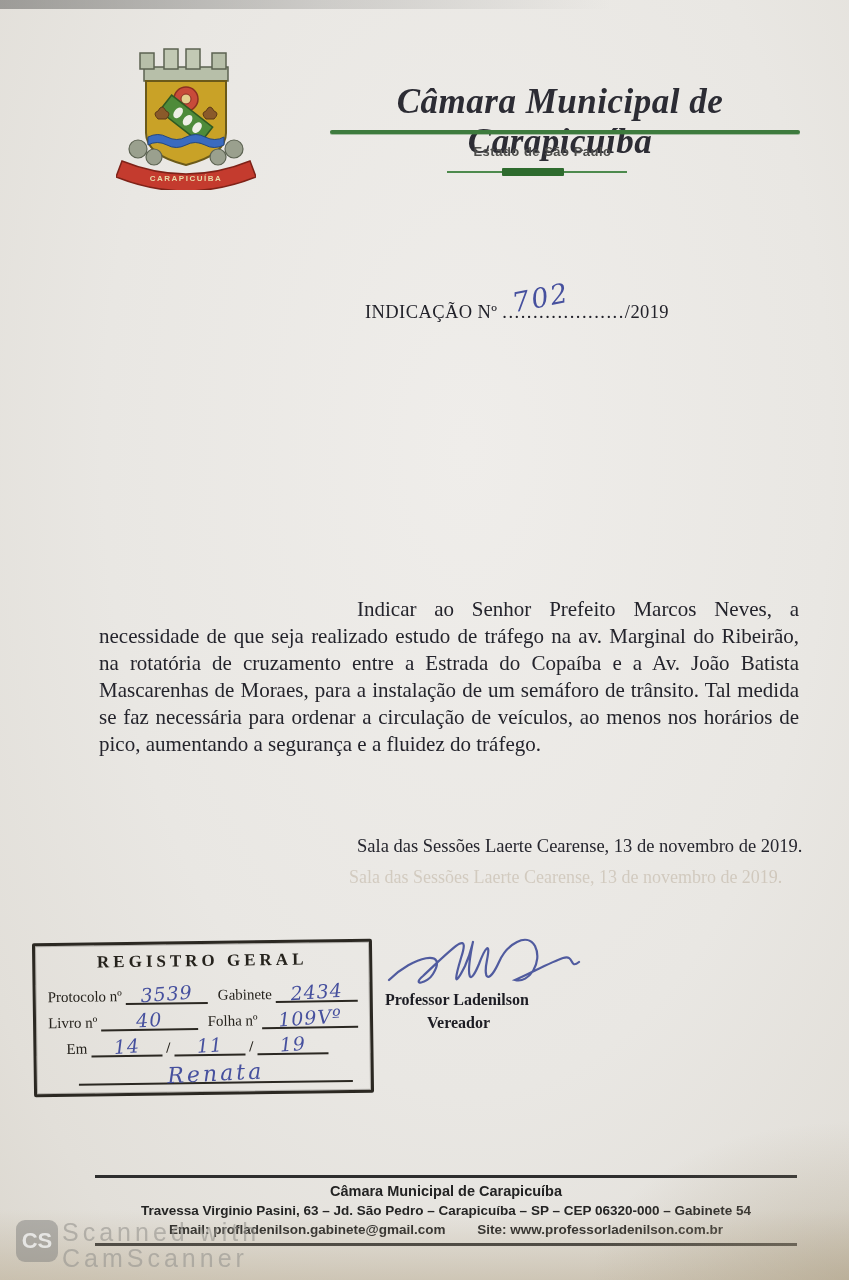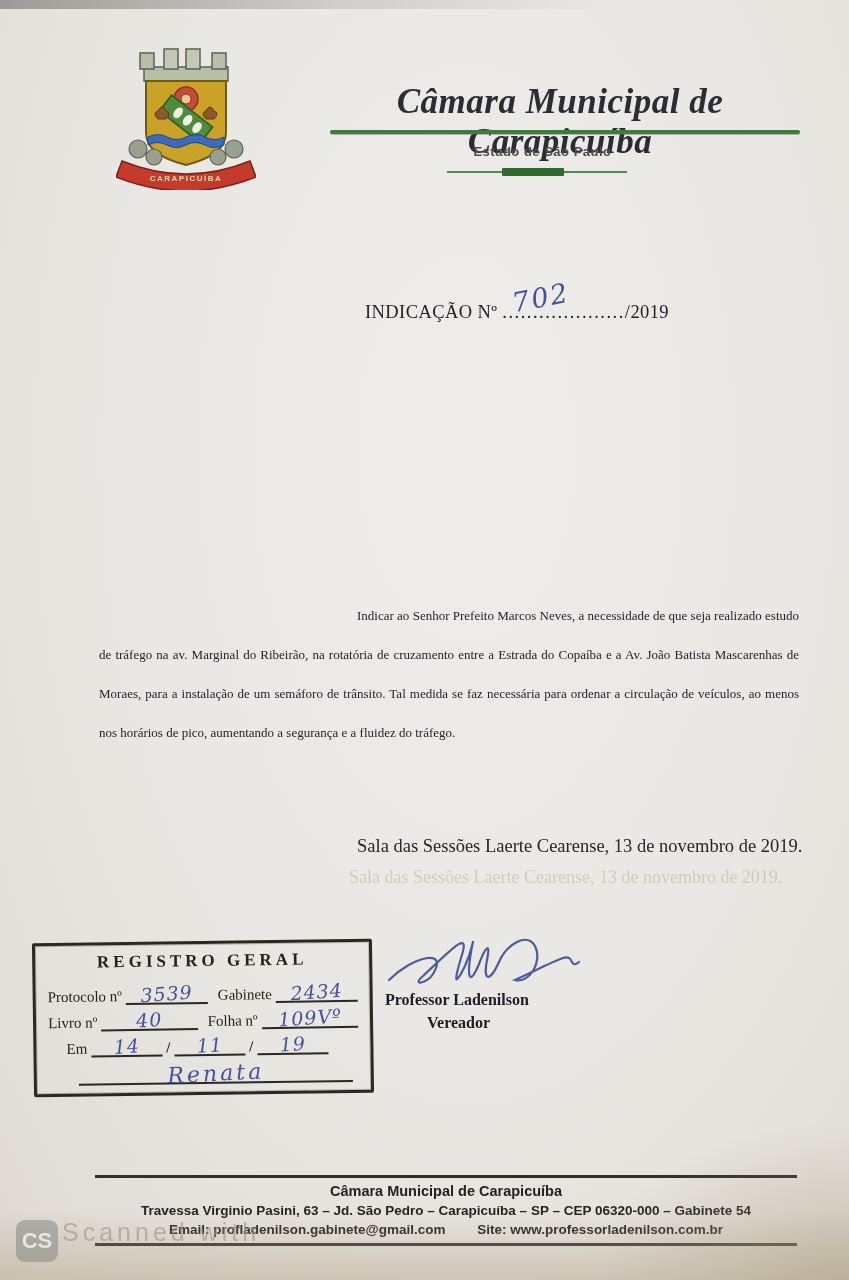--- a/index.html
+++ b/index.html
@@ -26,21 +26,21 @@
     font-size:13px;font-weight:bold;color:#4c4c4a;letter-spacing:.5px;}
   .bar-thin{top:171px;left:447px;width:180px;height:2px;background:#4d8a4d;}
   .bar-thick{top:168px;left:502px;width:62px;height:8px;background:#2e6b2e;border-radius:1px;}
 
   
   .indica{top:302px;left:365px;font-size:18.5px;letter-spacing:.4px;color:#22222a;white-space:nowrap;}
   .indica .dots{letter-spacing:1.5px;}
   .hand{color:#46509e;font-family:"DejaVu Serif",serif;font-style:italic;}
   .num702{top:282px;left:512px;font-size:27px;transform:rotate(-11deg);letter-spacing:2px;}
   .salut{top:452px;left:362px;font-size:18.5px;}
-  .para{top:596px;left:99px;width:700px;font-size:13px;line-height:39px;text-align:justify;
+  .para{top:596px;left:99px;width:700px;font-size:21px;line-height:27px;text-align:justify;
     text-indent:258px;color:#24242c;}
   .dateline{top:836px;left:357px;font-size:18.5px;}
   .ghostline{top:867px;left:349px;font-size:18px;color:rgba(125,95,60,.22);filter:blur(.5px);}
 
   
   .sig-svg{top:918px;left:383px;}
   .signer{top:991px;left:385px;font-size:16px;font-weight:600;color:#1d1d24;}
   .signer-title{top:1014px;left:427px;font-size:16px;font-weight:600;color:#1d1d24;}
 
   
@@ -201,15 +201,16 @@
   </div>
 
   <div class="abs bottom-shade"></div>
   <div class="abs right-shade"></div>
 
   <div class="abs cs-logo">
     <span>CS</span>
   </div>
   <div class="abs cs-text">
     <div>Scanned with</div>
+    <div>CamScanner</div>
   </div>
 
 </div>
 
 </body></html>

